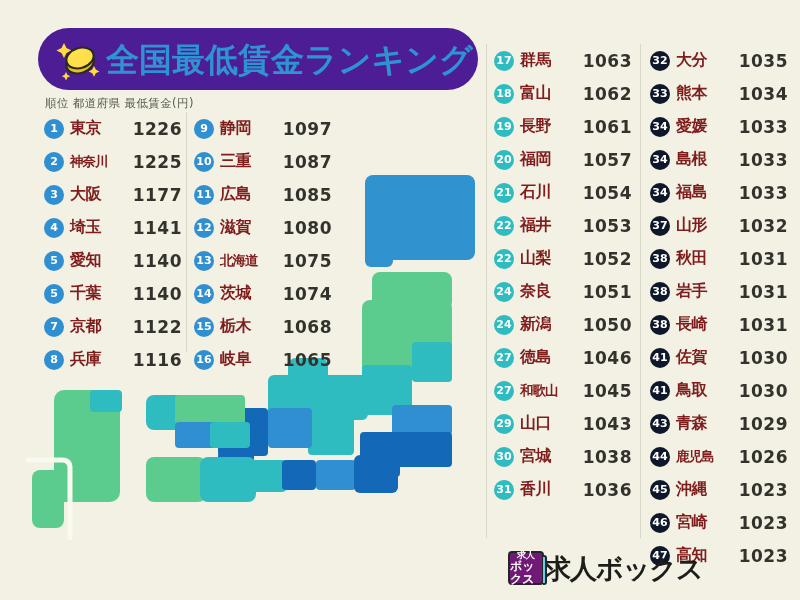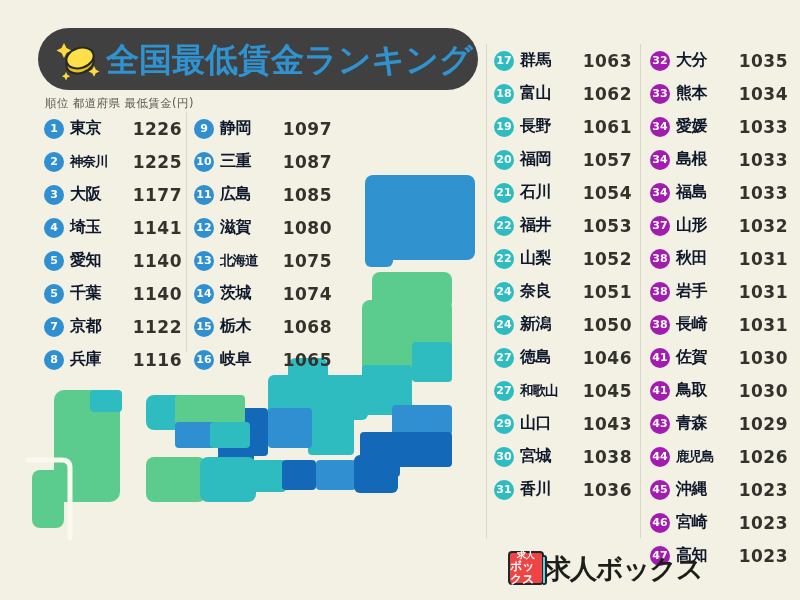--- a/index.html
+++ b/index.html
@@ -7,21 +7,21 @@
     width:800px;height:600px;overflow:hidden;
     background:#f2f1e4;
     font-family:"DejaVu Sans","Liberation Sans",sans-serif;
     position:relative;
   }
   #root{position:absolute;inset:0;}
 
   
   .title-pill{
     position:absolute;left:38px;top:28px;width:440px;height:62px;
-    background:#404040;border-radius:31px;
+    background:#4c1d95;border-radius:31px;
     display:flex;align-items:center;
   }
   .coin-wrap{position:relative;width:52px;height:46px;margin-left:16px;flex:0 0 auto;}
   .title-text{
     color:#2f93d1;font-size:33px;font-weight:bold;letter-spacing:0px;
     line-height:1;white-space:nowrap;
   }
 
   
   .col-header{
@@ -39,24 +39,24 @@
   .rank-row{
     display:flex;align-items:center;height:33px;white-space:nowrap;
   }
   .badge{
     flex:0 0 auto;width:20px;height:20px;border-radius:50%;
     display:flex;align-items:center;justify-content:center;
     color:#fff;font-size:11px;font-weight:bold;line-height:1;
   }
   .c1 .badge,.c2 .badge{background:#2f8fd0;}
   .c3 .badge{background:#2ebcc0;}
-  .c4 .badge{background:#a21caf;}
+  .c4 .badge{background:#0f172a;}
   .pref{
     flex:0 0 auto;margin-left:6px;width:56px;
-    font-size:16px;font-weight:bold;color:#0f172a;
+    font-size:16px;font-weight:bold;color:#7f1d1d;
     letter-spacing:-.5px;
   }
   .pref.long{font-size:13.5px;letter-spacing:-1px;}
   .wage{
     flex:1 1 auto;text-align:right;padding-right:4px;
     font-size:17px;font-weight:bold;color:#33322c;letter-spacing:.5px;
   }
 
   
   .divider{position:absolute;width:1px;background:#d9d8c8;}
@@ -66,21 +66,21 @@
 
   
   #map{position:absolute;left:20px;top:160px;width:470px;height:380px;}
 
   
   .logo{
     position:absolute;left:508px;top:548px;height:40px;
     display:flex;align-items:center;
   }
   .logo-mark{
-    width:36px;height:34px;border-radius:4px;background:#ef4444;
+    width:36px;height:34px;border-radius:4px;background:#701a75;
     border:2px solid #22262b;box-sizing:border-box;
     display:flex;flex-direction:column;align-items:center;justify-content:center;
     color:#fff;line-height:1.05;flex:0 0 auto;
     position:relative;
   }
   .logo-mark::after{
     content:"";position:absolute;right:-5px;top:2px;width:4px;height:30px;
     background:#63d3e8;border:2px solid #22262b;border-left:none;
     border-radius:0 3px 3px 0;box-sizing:border-box;
   }

